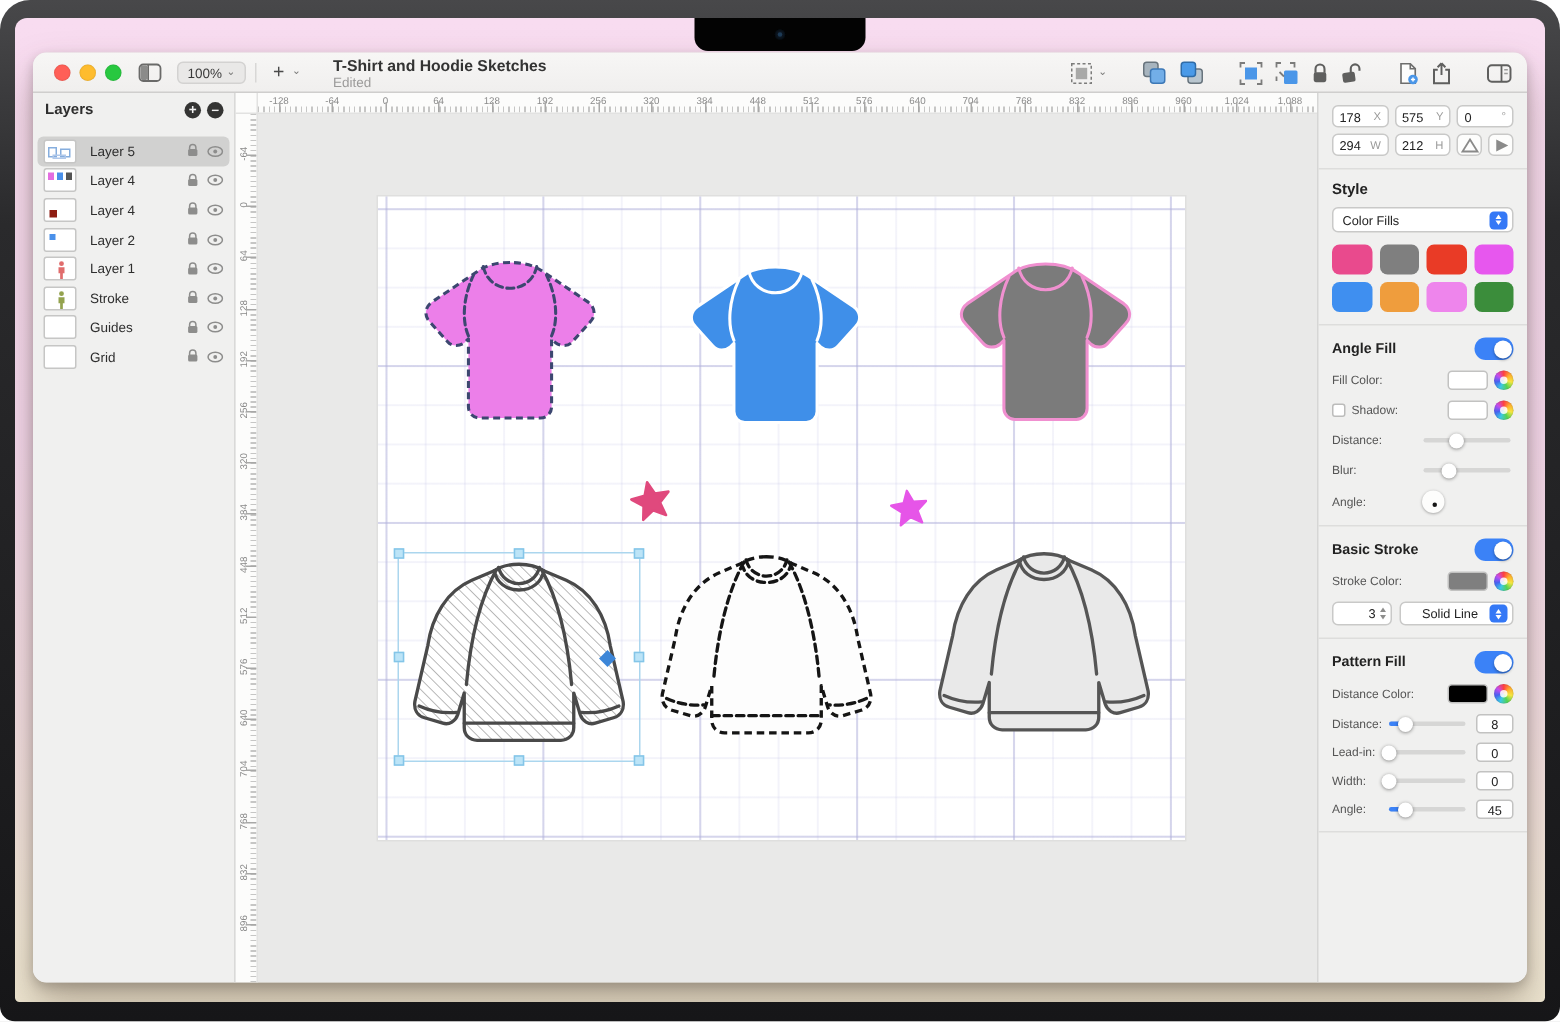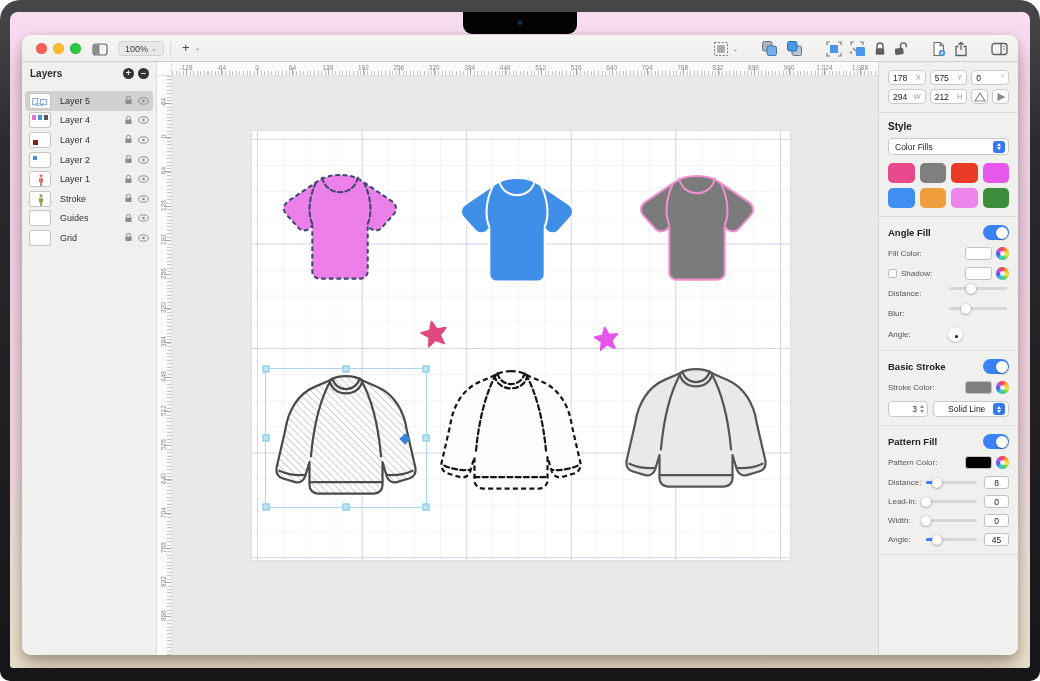--- a/index.html
+++ b/index.html
@@ -75,21 +75,21 @@
 .preset{height:17px;background:#fff;border:1px solid #c9c9c8;border-radius:4px;display:flex;align-items:center;justify-content:space-between;padding:0 3px 0 6px;font-size:8.5px;color:#222}
 .badge{width:12px;height:12px;background:#3478f6;border-radius:3px;display:flex;flex-direction:column;align-items:center;justify-content:center;gap:1px;flex:none}
 .badge i{display:block;width:0;height:0;border-left:2.5px solid transparent;border-right:2.5px solid transparent}
 .badge .up{border-bottom:3px solid #fff}.badge .dn{border-top:3px solid #fff}
 .swatch-grid{display:grid;grid-template-columns:repeat(4,1fr);gap:5px;margin-top:8px}
 .swatch{height:20px;border-radius:5px}
 .sec-head{display:flex;justify-content:space-between;align-items:center;margin:1px 0 4px}
 .sec-title{font-size:9.5px;font-weight:700;color:#222}
 .toggle{width:26px;height:15px;border-radius:8px;background:#3b82f7;position:relative;flex:none}
 .toggle::after{content:"";position:absolute;right:1.5px;top:1.5px;width:12px;height:12px;background:#fff;border-radius:50%;box-shadow:0 1px 2px rgba(0,0,0,.35)}
-.prow{display:flex;margin:7px 0;min-height:13px}
+.prow{display:flex;align-items:center;margin:7px 0;min-height:13px}
 .plabel{flex:1;font-size:8px;color:#555;display:flex;align-items:center}
 .ctrl{display:flex;align-items:center;gap:4px}
 .well{width:27px;height:13px;background:#fff;border:1px solid #c2c2c1;border-radius:3px}
 .wheel{width:13px;height:13px;border-radius:50%;position:relative;flex:none;
  background:conic-gradient(#ff4040,#ffb02e,#f5e642,#53d453,#3bc8e8,#4762f0,#c44df0,#ff4040);box-shadow:inset 0 0 1px rgba(0,0,0,.3)}
 .wheel::after{content:"";position:absolute;inset:4px;background:rgba(255,255,255,.85);border-radius:50%}
 .checkbox{width:9px;height:9px;border:1px solid #bcbcbb;border-radius:2px;background:#fff;margin-right:4px}
 .slider{width:58px;height:3px;background:#d6d6d5;border-radius:2px;position:relative;flex:none;margin-right:2px}
 .sfill{position:absolute;left:0;top:0;bottom:0;background:#3b82f7;border-radius:2px}
 .sthumb{position:absolute;top:50%;transform:translate(-50%,-50%);width:10px;height:10px;background:#fff;border-radius:50%;box-shadow:0 0.5px 2.5px rgba(0,0,0,.45)}
@@ -130,20 +130,24 @@
       </span>
       <span class="zoom-btn">
           <span>100%</span>
           <span class="chev">⌄</span>
         </span>
       <span class="tb-divider"></span>
       <span class="add-btn">
           <span>+</span>
           <span class="chev">⌄</span>
         </span>
+      <div class="title-wrap">
+        <div class="doc-title">T-Shirt and Hoodie Sketches</div>
+        <div class="doc-sub">Edited</div>
+      </div>
       <div class="tb-icons">
         <span class="tico">
           <svg width="17" height="16" viewBox="0 0 17 16">
               <rect x="1.5" y="1.5" width="13" height="13" fill="none" stroke="#7c7c7b" stroke-width="1" stroke-dasharray="2 1.6"></rect>
               <rect x="4.2" y="4.2" width="7.6" height="7.6" fill="#a9a9a8"></rect>
             </svg>
           <span class="chev">⌄</span>
         </span>
         <span class="sp"></span>
         <span class="tico">
@@ -607,21 +611,21 @@
             </span>
           </span>
       </div>
       <hr class="div">
 
       <div class="sec-head">
         <span class="sec-title">Pattern Fill</span>
         <span class="toggle"></span>
       </div>
       <div class="prow">
-        <span class="plabel">Pattern Color:</span>
+        <span class="plabel">Distance Color:</span>
         <span class="ctrl">
             <span class="well" id="patternWell" style="background: rgb(0, 0, 0);"></span>
             <span class="wheel"></span>
           </span>
       </div>
       <div id="patternRows">
           <div class="prow2">
      <span class="plabel2">Distance:</span>
      <span class="slider grow">
               <span class="sfill" style="width:22%"></span>

